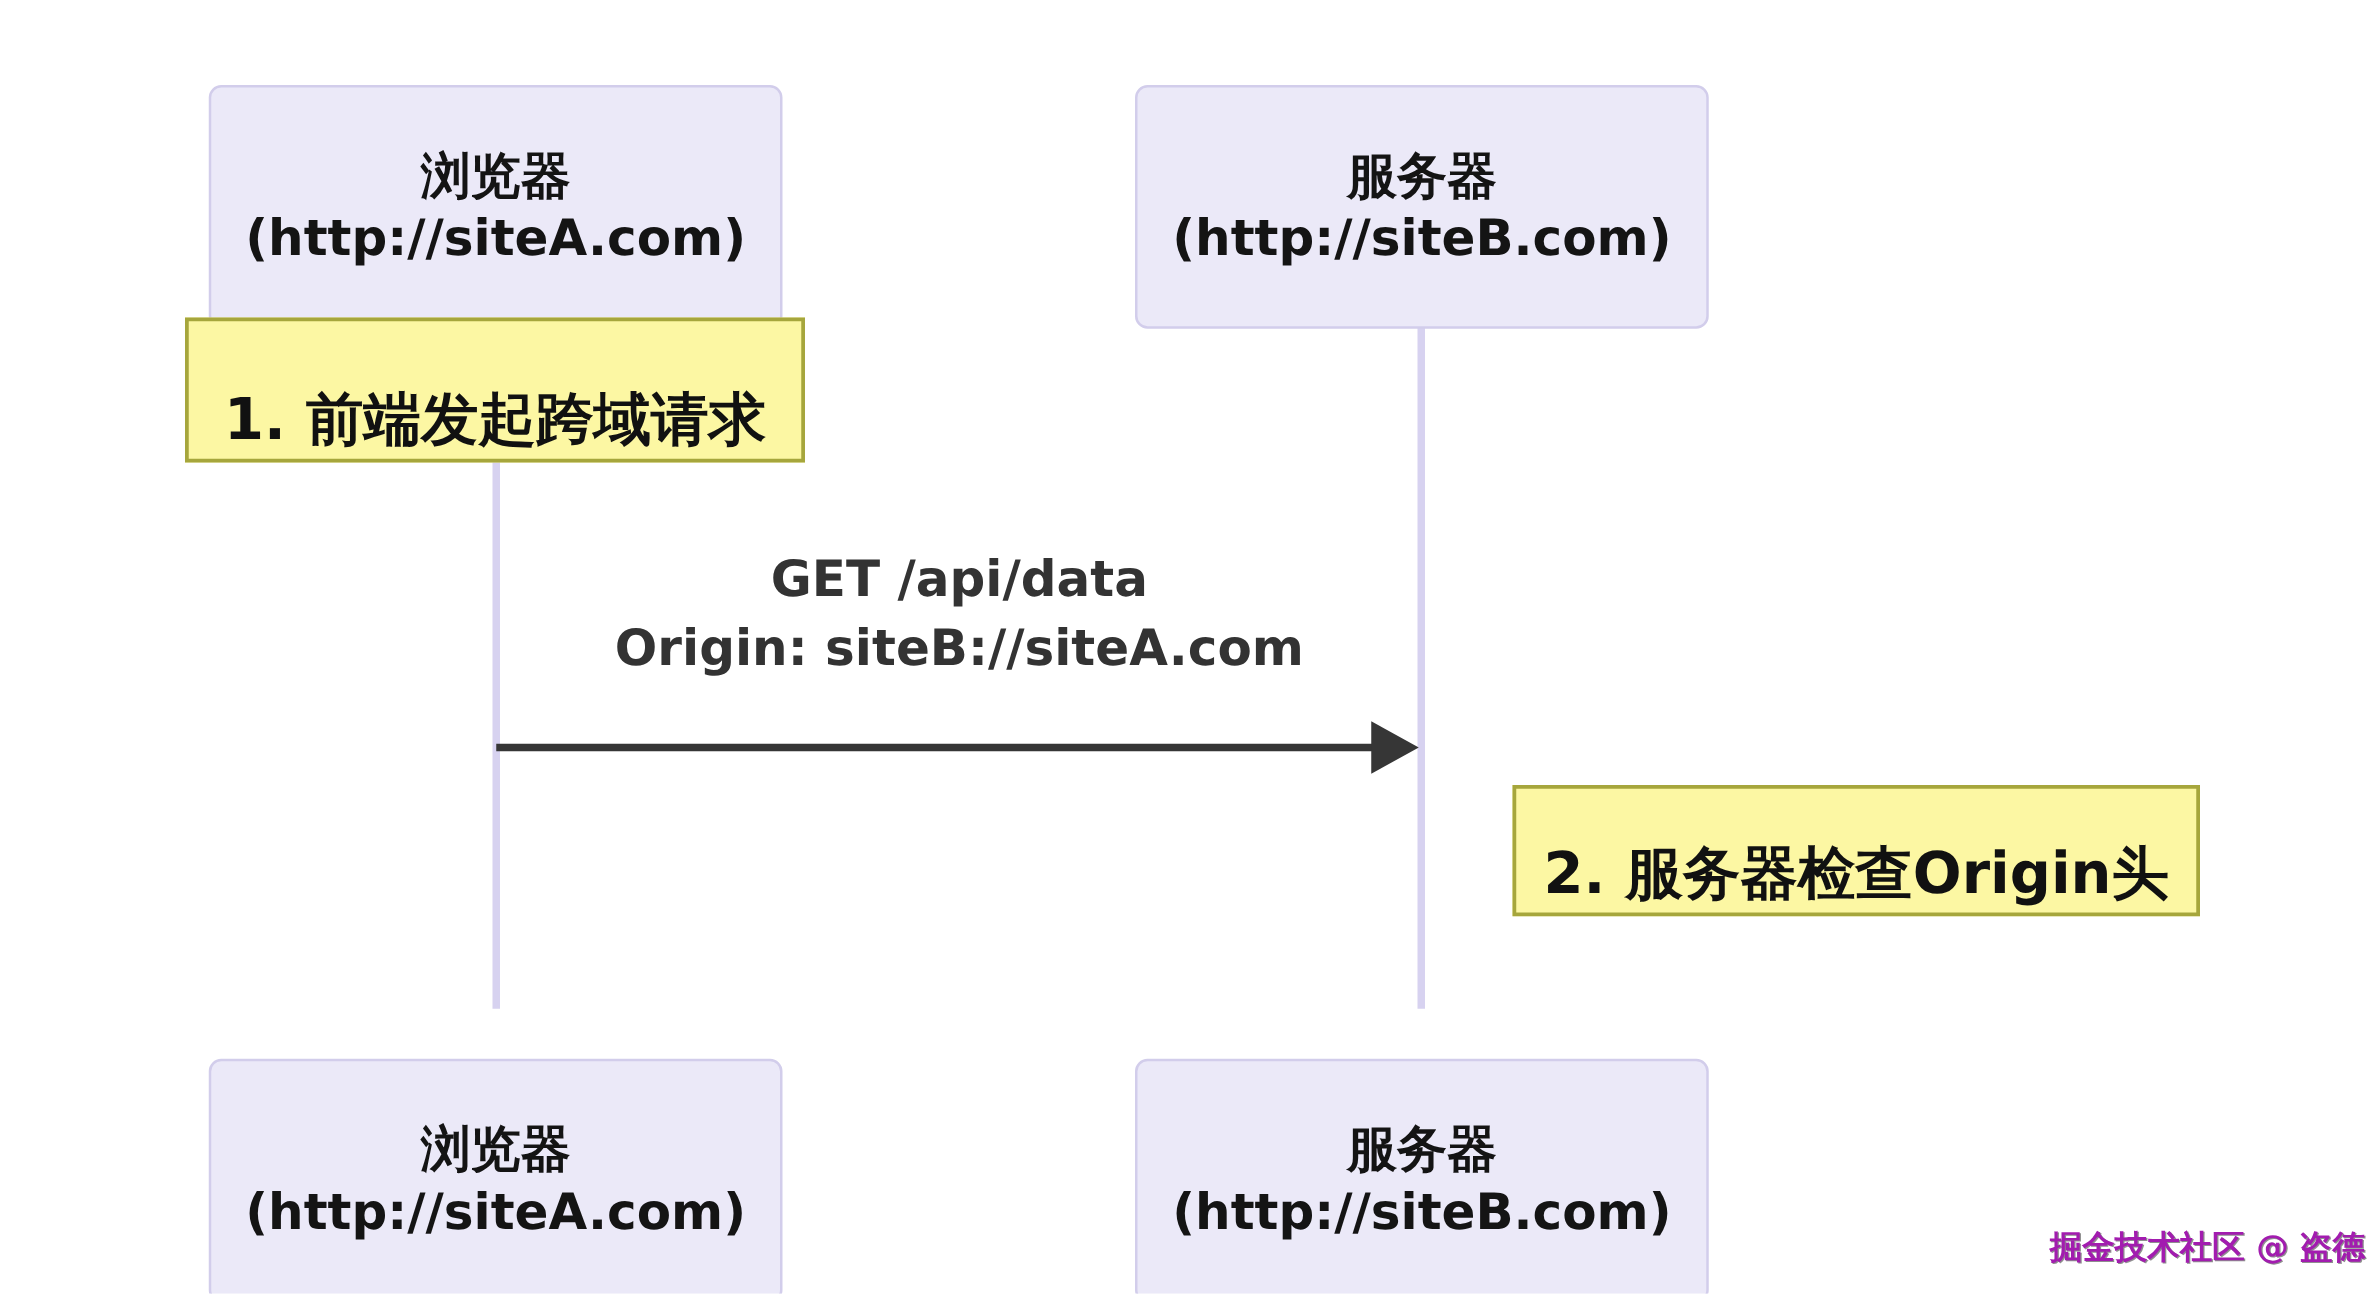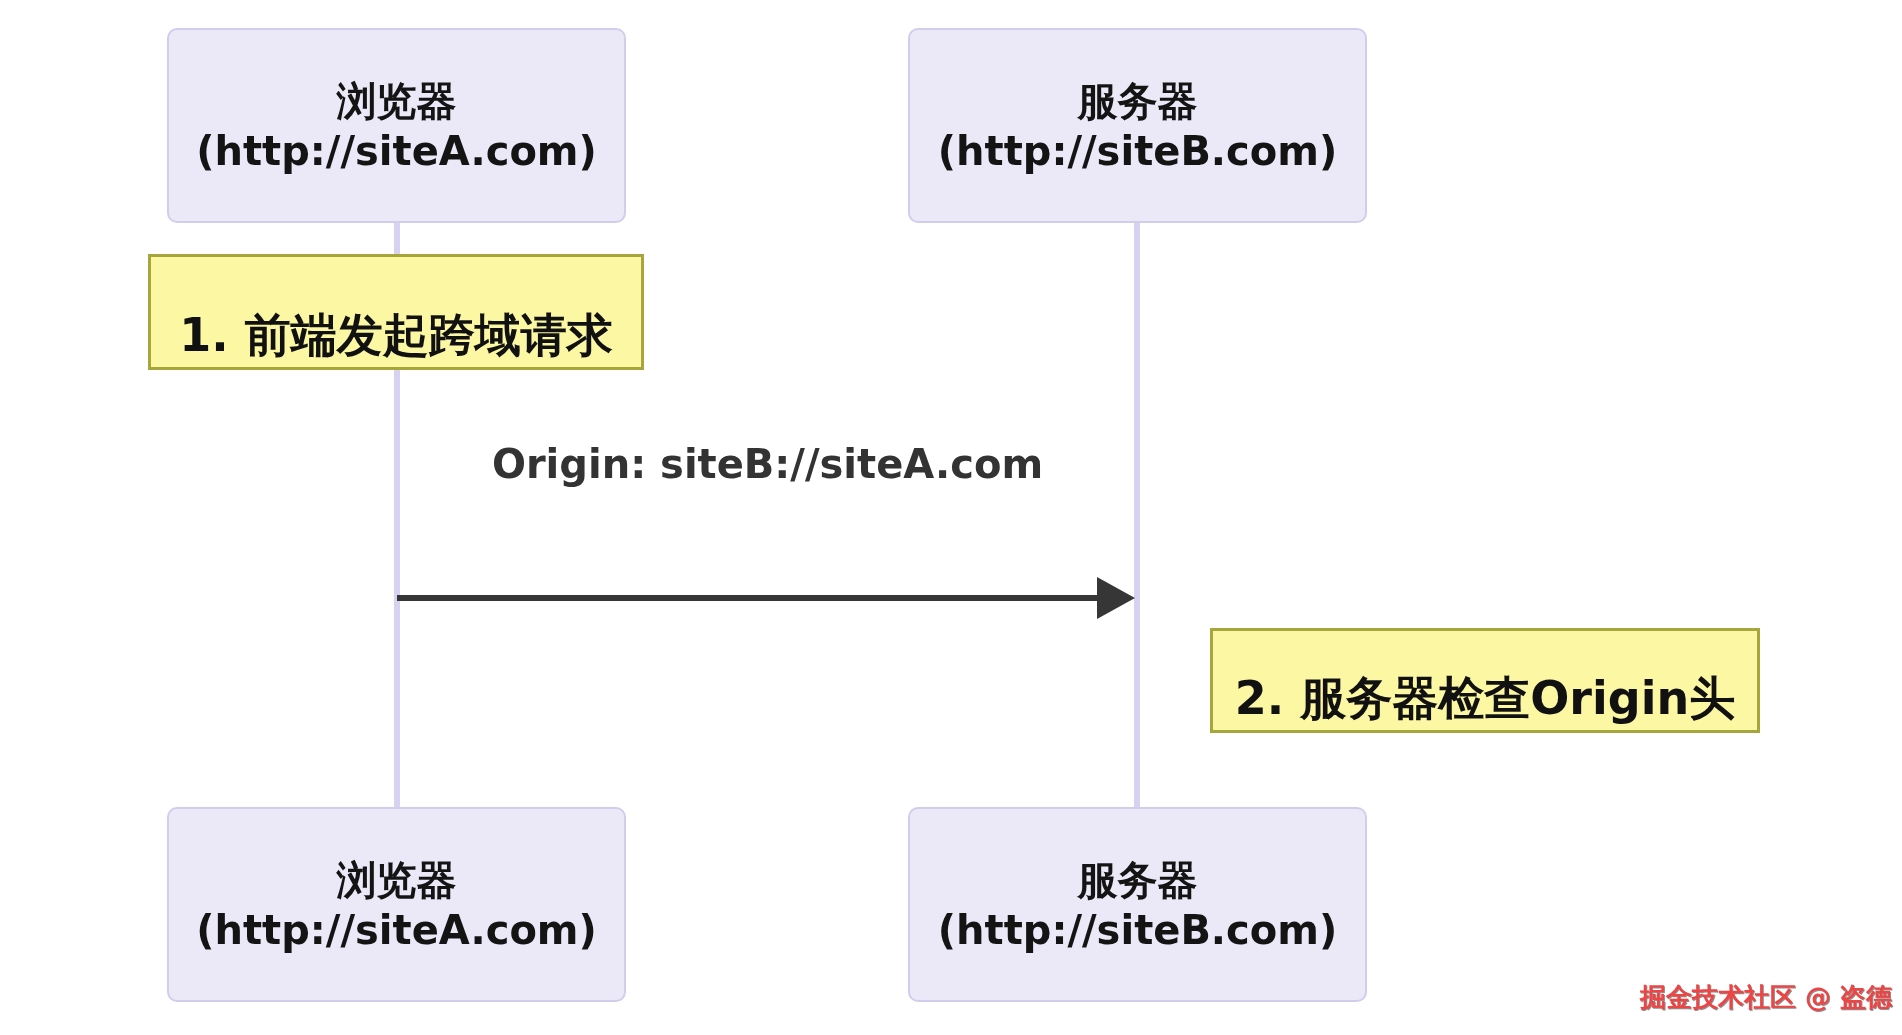--- a/index.html
+++ b/index.html
@@ -42,20 +42,21 @@
     display:flex;
     flex-direction:column;
     align-items:center;
     justify-content:center;
     z-index:2;
     color:var(--actor-text);
     font-size:40px;
     font-weight:bold;
     line-height:50px;
     text-align:center;
+    margin-top:40px;
   }
   .actor.tl{left:167px;top:28px;}
   .actor.tr{left:908px;top:28px;}
   .actor.bl{left:167px;top:807px;}
   .actor.br{left:908px;top:807px;}
   .note{
     position:absolute;
     background:var(--note-fill);
     border:3px solid var(--note-border);
     box-sizing:border-box;
@@ -101,21 +102,21 @@
     border-bottom:21px solid transparent;
     border-left:38px solid var(--arrow);
     z-index:1;
   }
   .watermark{
     position:absolute;
     right:10px;
     top:980px;
     font-size:26px;
     font-weight:bold;
-    color:#ef4444;
+    color:#a21caf;
     text-shadow:1px 1px 0 #8f8f8f, -1px -1px 0 #ffffff;
     z-index:3;
     white-space:nowrap;
   }
 </style>
 </head>
 <body>
 
 <div class="canvas">
 
@@ -129,20 +130,21 @@
   <div class="actor tr">
     <span>服务器</span>
     <span>(http://siteB.com)</span>
   </div>
 
   <div class="note n1">
     <span>1. 前端发起跨域请求</span>
   </div>
 
   <div class="msg">
+    <div>GET /api/data</div>
     <div>Origin: siteB://siteA.com</div>
   </div>
 
   <div>
     <div class="arrow-shaft"></div>
     <div class="arrowhead"></div>
   </div>
 
   <div class="note n2">
     <span>2. 服务器检查Origin头</span>

